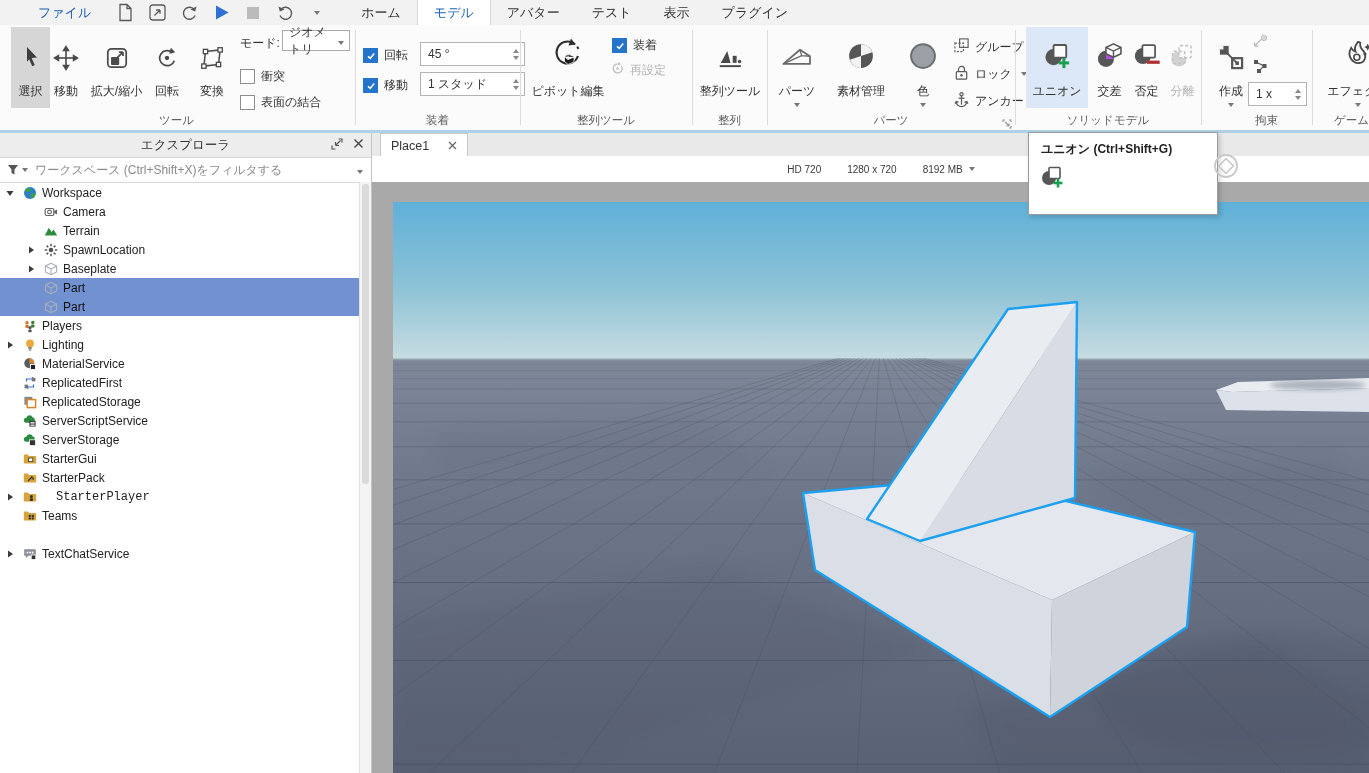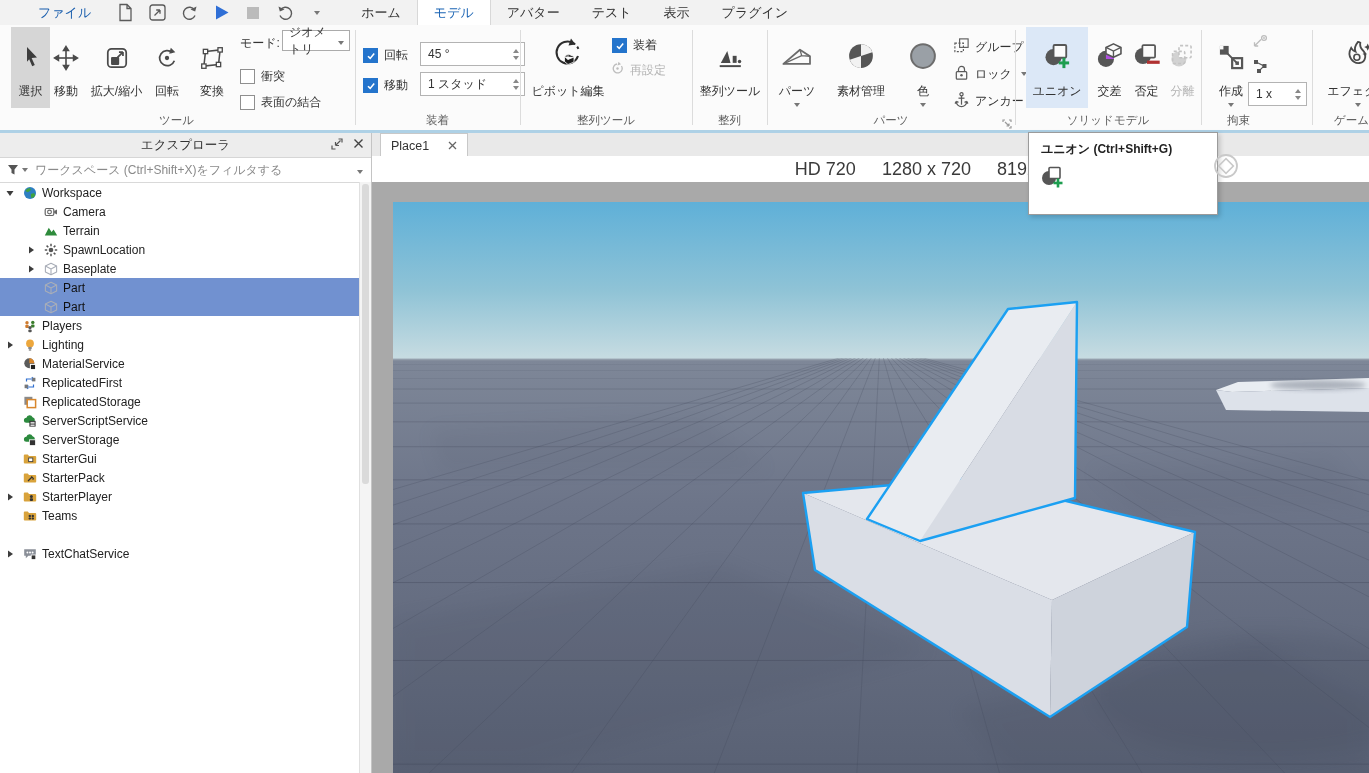--- a/index.html
+++ b/index.html
@@ -48,22 +48,22 @@
   .ticon{position:absolute;width:14px;height:14px;}
   .tlabel{position:absolute;white-space:nowrap;}
   #exp-scroll{position:absolute;right:0;top:49px;width:11px;bottom:0;background:#f4f4f4;border-left:1px solid #e0e0e0;}
   #exp-thumb{position:absolute;left:2px;top:2px;width:7px;height:300px;background:#dadada;border-radius:3px;}
   
   #docarea{left:372px;top:133px;width:997px;height:640px;background:#a9a9a9;}
   #tabbar{position:absolute;left:0;top:0;width:100%;height:23px;background:#e9e9e9;border-bottom:1px solid #d0d0d0;}
   #tab-active{position:absolute;left:8px;top:0;height:23px;background:#fff;border:1px solid #c8c8c8;border-bottom:none;
               display:flex;align-items:center;padding:0 10px;font-size:12.5px;color:#333;gap:19px;}
   #statusrow{position:absolute;left:0;top:23px;width:100%;height:26px;background:#fff;}
-  #status-center{position:absolute;left:309px;top:0;width:400px;height:26px;display:flex;align-items:center;justify-content:flex-end;gap:26px;
-                 font-size:18px;color:#3a3a3a;}
+  #status-center{position:absolute;left:309px;top:0;width:400px;height:26px;display:flex;align-items:center;justify-content:center;gap:26px;
+                 font-size:10px;color:#3a3a3a;}
   #render{position:absolute;left:21px;top:69px;width:976px;height:571px;}
   
   #tooltip{left:1028px;top:132px;width:188px;height:81px;background:#fff;border:1px solid #9b9b9b;
            box-shadow:2px 2px 5px rgba(0,0,0,.18);font-size:12px;color:#222;z-index:30;}
   #tooltip .tt-title{font-weight:bold;padding:8px 10px 4px 12px;}
   #tooltip .tt-body{display:flex;align-items:flex-start;gap:8px;padding:2px 8px 0 10px;}
   #tooltip .tt-lines{line-height:1.45;}
   #cursor-icon{left:1212px;top:152px;width:28px;height:28px;z-index:31;}
 </style>
 </head>
@@ -418,21 +418,21 @@
           </g>
           <path d="M4 4 L12 8 L7 13" fill="none" stroke="#565656" stroke-width="1.1"></path>
         </svg></span>
     <div class="spin" style="left:1248px;top:57px;width:50px;height:22px;">
       <span>1 x</span>
       <span class="arrows">
           <span class="tri-u"></span>
           <span class="tri-dn"></span>
         </span>
     </div>
-    <span class="sec-label" style="left:1183px;width:111px;">拘束</span>
+    <span class="sec-label" style="left:1211px;width:111px;">拘束</span>
     <div class="vsep" style="left:1312px;"></div>
 
     <div class="rbtn" style="left:1318px;width:80px;height:95px;">
       <span class="ric">
         <svg width="30" height="32" viewBox="0 0 26 28">
             <path d="M13 2.5 Q9 7.5 10.8 11 Q8.3 10.3 7 7.8 Q4 13 7 17.5 Q9.8 21.6 14.3 21 Q18.6 20.4 19.3 16 Q19.9 12.4 16.8 9.4 Q14.4 7 15 3.2 Q14 2.5 13 2.5 Z" fill="none" stroke="#4a4a4a" stroke-width="1.6"></path>
             <circle cx="12" cy="16" r="2.6" fill="#fbfbfb" stroke="#4a4a4a" stroke-width="1.4"></circle>
             <path d="M21.5 4 l1 2.1 2.1 1 -2.1 1 -1 2.1 -1 -2.1 -2.1 -1 2.1 -1 Z" fill="#4a4a4a"></path>
             <path d="M19 11 l0.7 1.4 1.4 0.7 -1.4 0.7 -0.7 1.4 -0.7 -1.4 -1.4 -0.7 1.4 -0.7 Z" fill="#4a4a4a"></path>
           </svg>
@@ -632,21 +632,21 @@
         </div>
         <div class="trow" style="top: 305px;">
           <span class="tarrow" style="left: 5px; top: 4px;"><svg width="10" height="10" viewBox="0 0 10 10">
               <path d="M3 1.5 L8 5 L3 8.5 Z" fill="#3c3c3c"></path>
             </svg></span>
           <span class="ticon" style="left: 23px; top: 2.5px;"><svg width="14" height="14" viewBox="0 0 14 14">
               <path d="M0.8 3.4 Q0.8 2.4 1.8 2.4 H4.8 L6 3.9 H12.2 Q13.2 3.9 13.2 4.9 V10.6 Q13.2 11.6 12.2 11.6 H1.8 Q0.8 11.6 0.8 10.6 Z" fill="#d9a33c"></path>
               <circle cx="8.4" cy="6.6" r="1.5" fill="#333"></circle>
               <rect x="6.8" y="8.3" width="3.2" height="2.8" rx="1" fill="#333"></rect>
             </svg></span>
-          <span class="tlabel" style="left: 42px;">StarterPlayer</span>
+          <span class="tlabel" style="left: 56px; font-family: Liberation Mono, monospace;">StarterPlayer</span>
         </div>
         <div class="trow" style="top: 324px;">
           <span class="ticon" style="left: 23px; top: 2.5px;"><svg width="14" height="14" viewBox="0 0 14 14">
               <path d="M0.8 3.4 Q0.8 2.4 1.8 2.4 H4.8 L6 3.9 H12.2 Q13.2 3.9 13.2 4.9 V10.6 Q13.2 11.6 12.2 11.6 H1.8 Q0.8 11.6 0.8 10.6 Z" fill="#d9a33c"></path>
               <circle cx="6.8" cy="7" r="1.2" fill="#333"></circle>
               <rect x="5.6" y="8.4" width="2.4" height="2.2" rx="0.8" fill="#333"></rect>
               <circle cx="9.8" cy="7" r="1.2" fill="#333"></circle>
               <rect x="8.6" y="8.4" width="2.4" height="2.2" rx="0.8" fill="#333"></rect>
             </svg></span>
           <span class="tlabel" style="left: 42px;">Teams</span>

